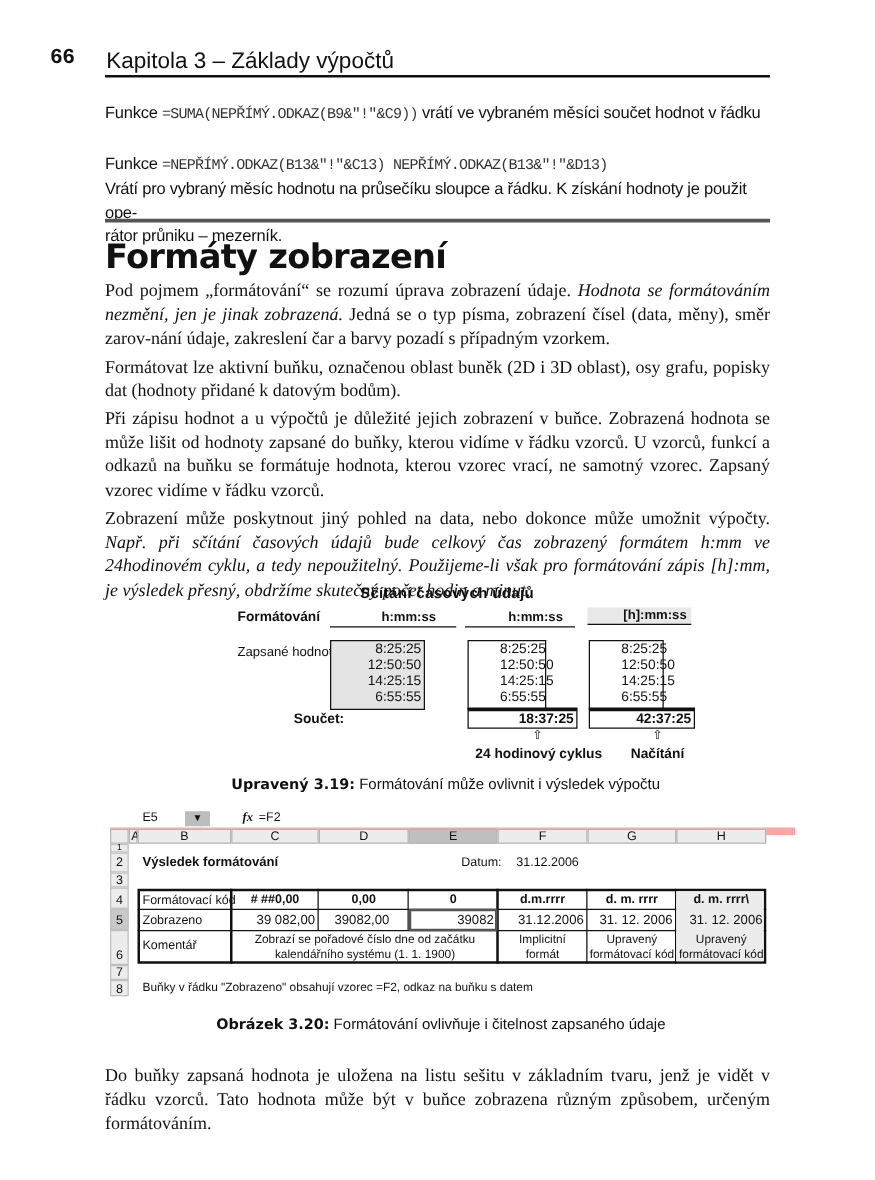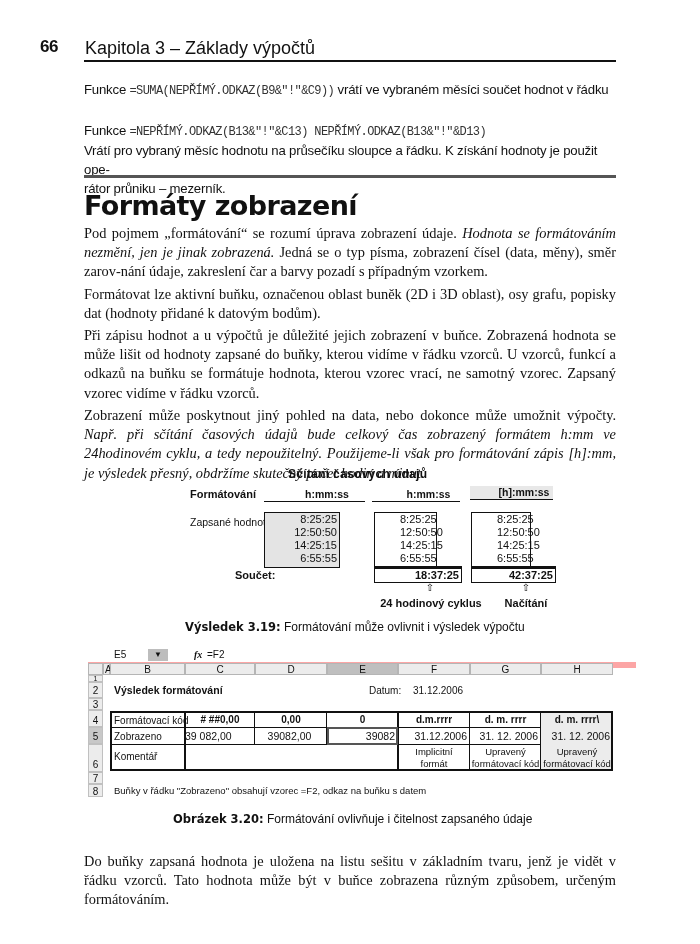--- a/index.html
+++ b/index.html
@@ -1,20 +1,20 @@
 <!DOCTYPE html>
 <html><head>
 <meta charset="utf-8">
 <style>
   html, body { margin:0; padding:0; background:#fff; }
   body { width:700px; height:944px; position:relative; overflow:hidden; color:#111; }
   .abs { position:absolute; }
 
   
-  #page-num { left:40px; top:37px; font-size:17px; font-weight:bold; font-family:Liberation Sans, sans-serif; letter-spacing:-0.5px;text-align:center; }
+  #page-num { left:40px; top:37px; font-size:17px; font-weight:bold; font-family:Liberation Mono, monospace; letter-spacing:-0.5px;text-align:center; }
   #chapter { left:85px; top:38px; font-size:18px; font-family:"Liberation Sans", sans-serif; }
   #header-rule { left:84px; top:60px; width:532px; height:2px; background:#111; }
 
   
   .box-p { left:84px; width:532px; font-size:13.2px; line-height:19px; font-family:"Liberation Sans", sans-serif; letter-spacing:-0.2px; }
   .code { font-family:"Liberation Mono", "DejaVu Sans Mono", monospace; font-size:12px; letter-spacing:-0.6px; color:#333; }
   #box-rule { left:84px; top:175px; width:532px; height:3px; background:#555; }
 
   
   #section-title { left:84px; top:190px; font-size:27px; font-weight:bold; font-family:"DejaVu Sans", sans-serif; letter-spacing:-0.6px; }
@@ -103,21 +103,21 @@
   <div class="v f19">8:25:25</div>
   <div class="v f19">12:50:50</div>
   <div class="v f19">14:25:15</div>
   <div class="v f19">6:55:55</div>
 </div>
 <div class="abs sum f19" style="left:471px; top:566px; width:56px; height:13px;">42:37:25</div>
 <div class="abs arrow f19" style="left:471px; top:582px; width:60px;">⇧</div>
 <div class="abs f19 f19-lbl" style="left:471px; top:597px; width:60px; text-align:center;">Načítání</div>
 
 <div class="abs caption" style="left:185px; top:620px;">
-  <b>Výsledek 3.19:</b><span> Formátování může ovlivnit i výsledek výpočtu</span>
+  <b>Upravený 3.19:</b><span> Formátování může ovlivnit i výsledek výpočtu</span>
 </div>
 
 <div class="abs" id="sheet">
 
   <div class="abs" id="formula-bar">
     <div class="abs" style="left:0; top:0; width:72px; height:12px; border-right:1px solid #aaa;">
       <span class="abs" style="left:26px; top:0; font-size:10px;">E5</span>
     </div>
     <div class="abs" style="left:60px; top:0; width:20px; height:12px; background:#bdbdbd; text-align:center; font-size:8px; line-height:12px;">▼</div>
     <span class="abs" style="left:106px; top:0; font-size:10px; font-style:italic; font-family:'Liberation Serif',serif; font-weight:bold;">fx</span>
@@ -163,28 +163,29 @@
 
   <div class="abs cell" style="left:26px; top:66px;">Formátovací kód</div>
   <div class="abs cell" style="left:97px; top:65px; width:70px; text-align:center; font-weight:bold;"># ##0,00</div>
   <div class="abs cell" style="left:167px; top:65px; width:72px; text-align:center; font-weight:bold;">0,00</div>
   <div class="abs cell" style="left:239px; top:65px; width:71px; text-align:center; font-weight:bold;">0</div>
   <div class="abs cell" style="left:310px; top:65px; width:72px; text-align:center; font-weight:bold;">d.m.rrrr</div>
   <div class="abs cell" style="left:382px; top:65px; width:71px; text-align:center; font-weight:bold;">d. m. rrrr</div>
   <div class="abs cell" style="left:453px; top:65px; width:72px; text-align:center; font-weight:bold;">d. m. rrrr\</div>
 
   <div class="abs cell" style="left:26px; top:82px;">Zobrazeno</div>
-  <div class="abs cell" style="left:97px; top:81px; width:67px; font-size:10.5px;">39 082,00</div>
+  <div class="abs cell" style="left:97px; top:81px; width:67px; text-align:right; font-size:10.5px;">39 082,00</div>
   <div class="abs cell" style="left:167px; top:81px; width:69px; text-align:center; font-size:10.5px;">39082,00</div>
   <div class="abs cell" style="left:239px; top:81px; width:68px; text-align:right; font-size:10.5px;">39082</div>
   <div class="abs cell" style="left:310px; top:81px; width:69px; text-align:right; font-size:10.5px;">31.12.2006</div>
   <div class="abs cell" style="left:382px; top:81px; width:68px; text-align:right; font-size:10.5px;">31. 12. 2006</div>
   <div class="abs cell" style="left:453px; top:81px; width:69px; text-align:right; font-size:10.5px;">31. 12. 2006</div>
 
   <div class="abs cell" style="left:26px; top:102px;">Komentář</div>
+  <div class="abs cell" style="left:112px; top:97px; width:184px; text-align:center; line-height:12px; font-size:9.5px;">Zobrazí se pořadové číslo dne od začátku kalendářního systému (1. 1. 1900)</div>
   <div class="abs cell" style="left:316px; top:97px; width:60px; text-align:center; line-height:12px; font-size:9.5px;">Implicitní formát</div>
   <div class="abs cell" style="left:382px; top:97px; width:71px; text-align:center; line-height:12px; font-size:9.5px;">Upravený formátovací kód</div>
   <div class="abs cell" style="left:453px; top:97px; width:72px; text-align:center; line-height:12px; font-size:9.5px;">Upravený formátovací kód</div>
 
   <div class="abs cell" style="left:26px; top:136px; font-size:9.5px;">Buňky v řádku "Zobrazeno" obsahují vzorec =F2, odkaz na buňku s datem</div>
 </div>
 
 <div class="abs caption" style="left:173px; top:812px;">
   <b>Obrázek 3.20:</b><span> Formátování ovlivňuje i čitelnost zapsaného údaje</span>
 </div>

